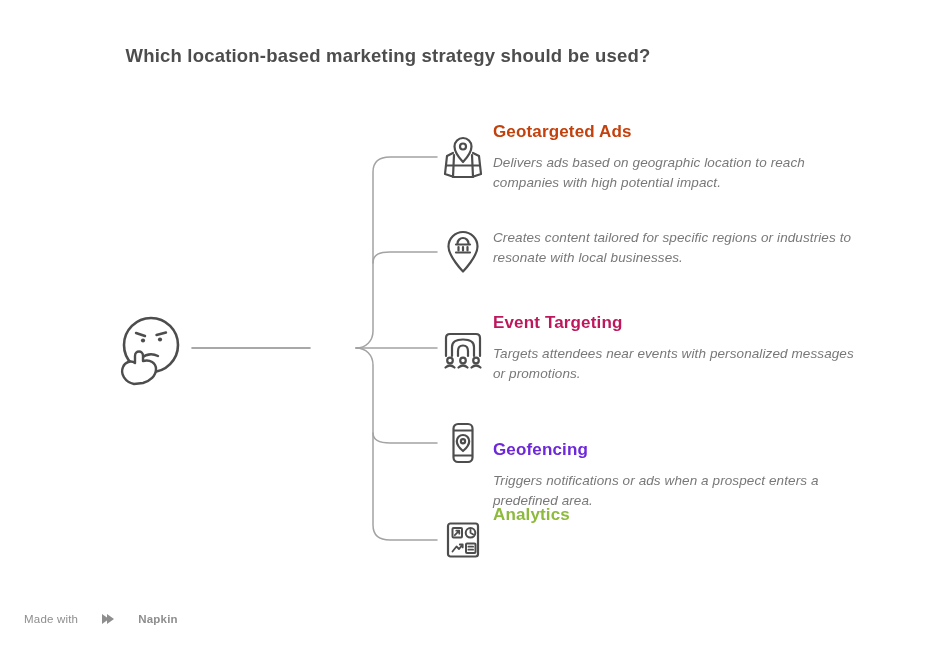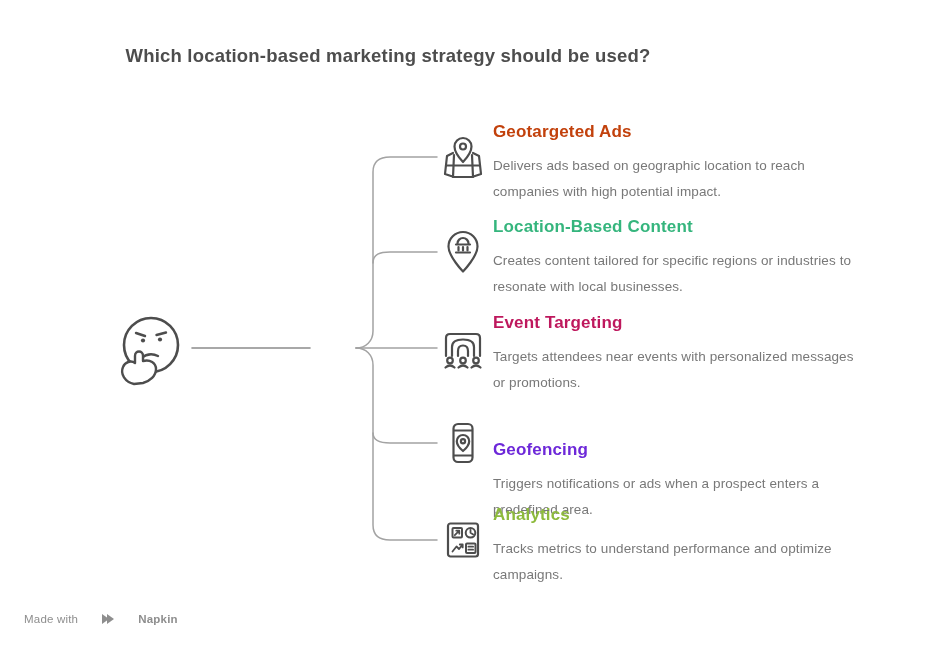--- a/index.html
+++ b/index.html
@@ -10,22 +10,22 @@
   .page-title{
     position:absolute;top:45px;left:0;width:776px;margin:0;
     text-align:center;font-size:18.5px;font-weight:bold;color:#4d4d4d;letter-spacing:.2px;
   }
   .connector-svg{position:absolute;left:0;top:0;width:948px;height:648px;}
   .center-figure{position:absolute;left:112px;top:304px;width:80px;height:84px;}
   .item{position:absolute;left:441px;width:475px;}
   .item-icon{position:absolute;left:0;top:13px;width:44px;height:44px;}
   .item-title{margin:0 0 0 52px;font-size:17px;font-weight:bold;letter-spacing:.15px;line-height:20px;}
   .item-desc{
-    margin:11px 0 0 52px;font-size:13.5px;line-height:26px;color:#787878;
-    white-space:pre-line;letter-spacing:.1px;
+    margin:11px 0 0 52px;font-size:13.5px;line-height:20px;color:#787878;
+    white-space:pre-line;letter-spacing:.1px;font-style:italic;
   }
   .footer{
     position:absolute;left:24px;top:612px;display:flex;align-items:center;gap:23px;
     font-size:11.5px;color:#8e8e8e;letter-spacing:.2px;
   }
   .footer .brand{font-weight:bold;color:#8e8e8e;}
   .napkin-glyph{display:inline-block;width:14px;height:14px;}
 </style>
 </head>
 <body>
@@ -71,21 +71,20 @@
 
 <div class="item" style="top:217px">
   <div class="item-icon">
     <svg width="44" height="44" viewBox="0 0 44 44" fill="none" stroke="#4d4d4d" stroke-width="2.2" stroke-linecap="round" stroke-linejoin="round">
       <path d="M22 41.5 C22 41.5 7.5 26.5 7.5 16.5 A14.5 14.5 0 0 1 36.5 16.5 C36.5 26.5 22 41.5 22 41.5 Z"></path>
       <path d="M16.5 13.5 a5.5 5.5 0 0 1 11 0"></path>
       <path d="M15 14.5 H29 M15 22.5 H29"></path>
       <path d="M17.5 17 V20.5 M22 17 V20.5 M26.5 17 V20.5"></path>
     </svg>
   </div>
-  <h2 class="item-title" style="color: rgb(53, 181, 125);">Location-Based Content</h2>
   <p class="item-desc">Creates content tailored for specific regions or industries to
 resonate with local businesses.</p>
 </div>
 
 <div class="item" style="top:313px">
   <div class="item-icon">
     <svg width="44" height="44" viewBox="0 0 44 44" fill="none" stroke="#4d4d4d" stroke-width="2.2" stroke-linecap="round" stroke-linejoin="round">
       <path d="M5 30 V12 Q5 8 9 8 H35 Q39 8 39 12 V30"></path>
       <path d="M11 30 V21 Q11 13.5 22 13.5 Q33 13.5 33 21 V30"></path>
       <path d="M17 30 V25 Q17 19.5 22 19.5 Q27 19.5 27 25 V30"></path>
@@ -123,22 +122,20 @@
       <rect x="11.5" y="10" width="9.5" height="9.5" rx="1" stroke-width="2"></rect>
       <path d="M13.8 17.2 L18.3 12.7 M15.3 12.7 h3 v3" stroke-width="1.8"></path>
       <circle cx="29.5" cy="14.8" r="4.8" stroke-width="2"></circle>
       <path d="M29.5 11.8 V14.8 L32.2 16.4" stroke-width="1.8"></path>
       <path d="M11.5 33.5 L15.5 28.5 L18 31 L21.5 26.8 M18.8 26.5 h2.9 v2.9" stroke-width="1.8"></path>
       <rect x="25" y="25.5" width="9.5" height="9.5" rx="1" stroke-width="2"></rect>
       <path d="M27.4 31.7 h4.7 M27.4 28.7 h4.7" stroke-width="1.8"></path>
     </svg>
   </div>
   <h2 class="item-title" style="color: rgb(141, 186, 60);">Analytics</h2>
-  <p class="item-desc">Tracks metrics to understand performance and optimize
-campaigns.</p>
 </div>
 
 <div class="footer">
   <span>Made with</span>
   <span class="napkin-glyph">
     <svg width="14" height="14" viewBox="0 0 14 14" fill="#8e8e8e">
       <path d="M1 2 L8 7 L1 12 Z"></path>
       <path d="M6 2 L13 7 L6 12 Z"></path>
     </svg>
   </span>

